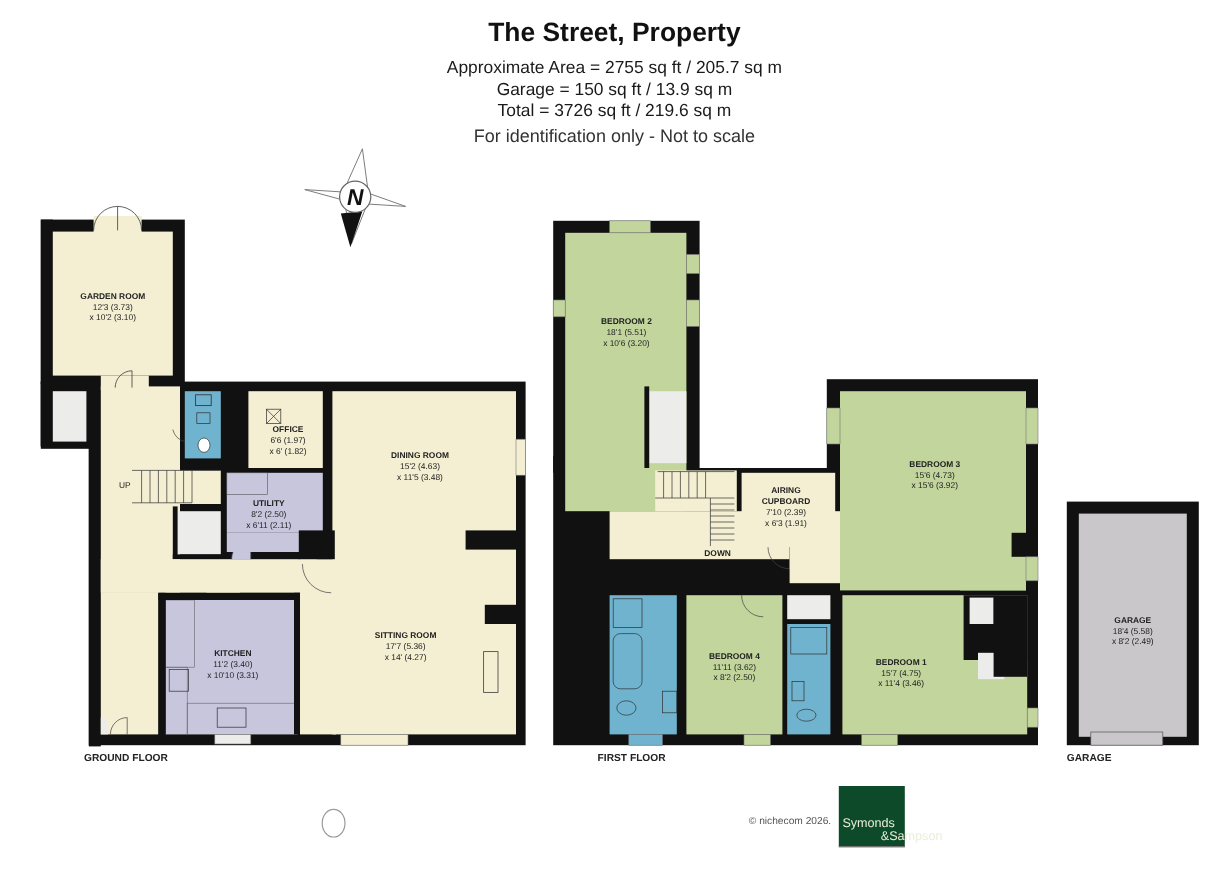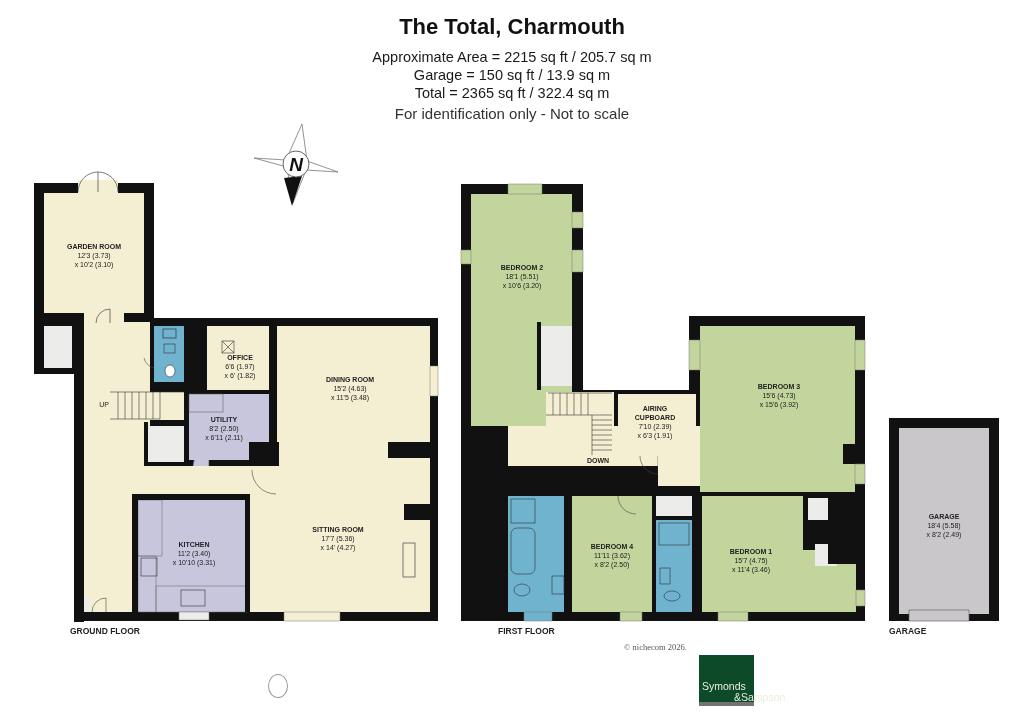--- a/index.html
+++ b/index.html
@@ -7,33 +7,33 @@
   .hdr { position: absolute; left: 0; width: 1024px; text-align: center; }
   .title { top: 14px; font-size: 22px; font-weight: bold; color: #111; }
   .area { font-size: 14.5px; color: #1a1a1a; line-height: 18px; }
   .a1 { top: 48px; } .a2 { top: 66px; } .a3 { top: 84px; }
   .note { top: 105px; font-size: 15px; color: #333; }
   svg#plan { position: absolute; left: 0; top: 0; }
   .rl { font-family: "Liberation Sans", sans-serif; font-size: 7px; fill: #222; text-anchor: middle; }
   .rn { font-weight: bold; }
   .fl { font-family: "Liberation Sans", sans-serif; font-size: 8.5px; font-weight: bold; fill: #222; }
   .footer { position: absolute; left: 288px; top: 667px; font-size: 8.5px; color: #555; line-height: 11px; }
-  .copy { position: absolute; left: 624px; top: 642px; font-size: 8.5px; color: #555; font-family: Liberation Serif, serif; }
-  .logo { position: absolute; left: 699px; top: 655px; width: 55px; height: 51px; background: #0d4a2a; border-bottom: 4px solid #737373; color: #e9eed8; font-size: 10.5px; line-height: 11px; padding: 0; box-sizing: border-box; }
+  .copy { position: absolute; left: 624px; top: 679px; font-size: 8.5px; color: #555; }
+  .logo { position: absolute; left: 699px; top: 655px; width: 55px; height: 51px; background: #0d4a2a; border-bottom: 1px solid #737373; color: #e9eed8; font-size: 10.5px; line-height: 11px; padding: 0; box-sizing: border-box; }
   .logo span { position: absolute; left: 3px; }
   .logo .l1 { top: 26px; } .logo .l2 { top: 37px; margin-left: 32px; }
   .acc { position: absolute; left: 268px; top: 674px; width: 18px; height: 22px; border: 1px solid #999; border-radius: 50%; }
 </style>
 </head>
 <body>
 
-<div class="hdr title">The Total, Charmouth</div>
-<div class="hdr area a1">Approximate Area = 2215 sq ft / 205.7 sq m</div>
+<div class="hdr title">The Street, Property</div>
+<div class="hdr area a1">Approximate Area = 2755 sq ft / 205.7 sq m</div>
 <div class="hdr area a2">Garage = 150 sq ft / 13.9 sq m</div>
-<div class="hdr area a3">Total = 2365 sq ft / 322.4 sq m</div>
+<div class="hdr area a3">Total = 3726 sq ft / 219.6 sq m</div>
 <div class="hdr note">For identification only - Not to scale</div>
 
 <svg id="plan" width="1024" height="724" viewBox="0 0 1024 724" xmlns="http://www.w3.org/2000/svg">
 
   <g>
     <polygon points="302,124 286,160 254,158 287,167 293,203 306,170 338,172 307,161" fill="#fff" stroke="#777" stroke-width="0.8"></polygon>
     <polygon points="284,178 292,206 302,176" fill="#111"></polygon>
     <circle cx="296" cy="164" r="13" fill="#fff" stroke="#666" stroke-width="1"></circle>
     <text x="296" y="171" text-anchor="middle" font-family="Liberation Sans, sans-serif" font-size="19" font-weight="bold" font-style="italic" fill="#111">N</text>
   </g>

